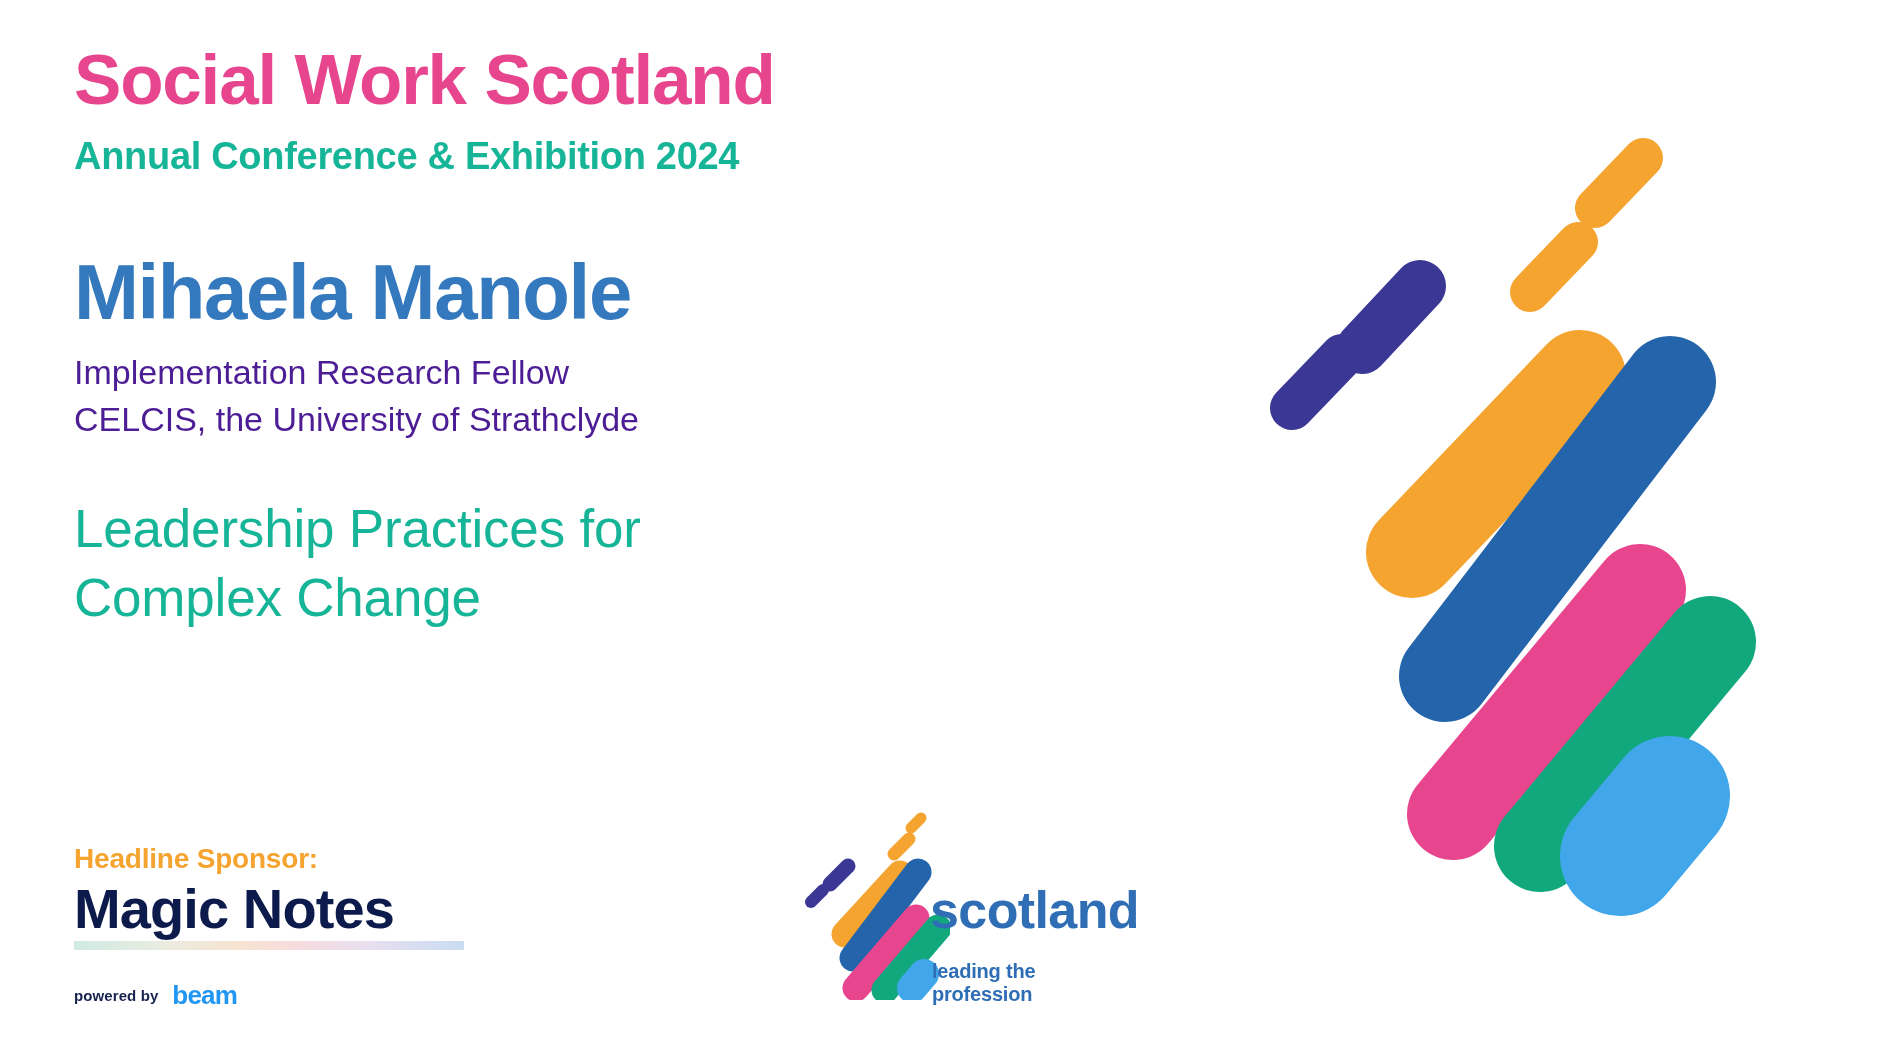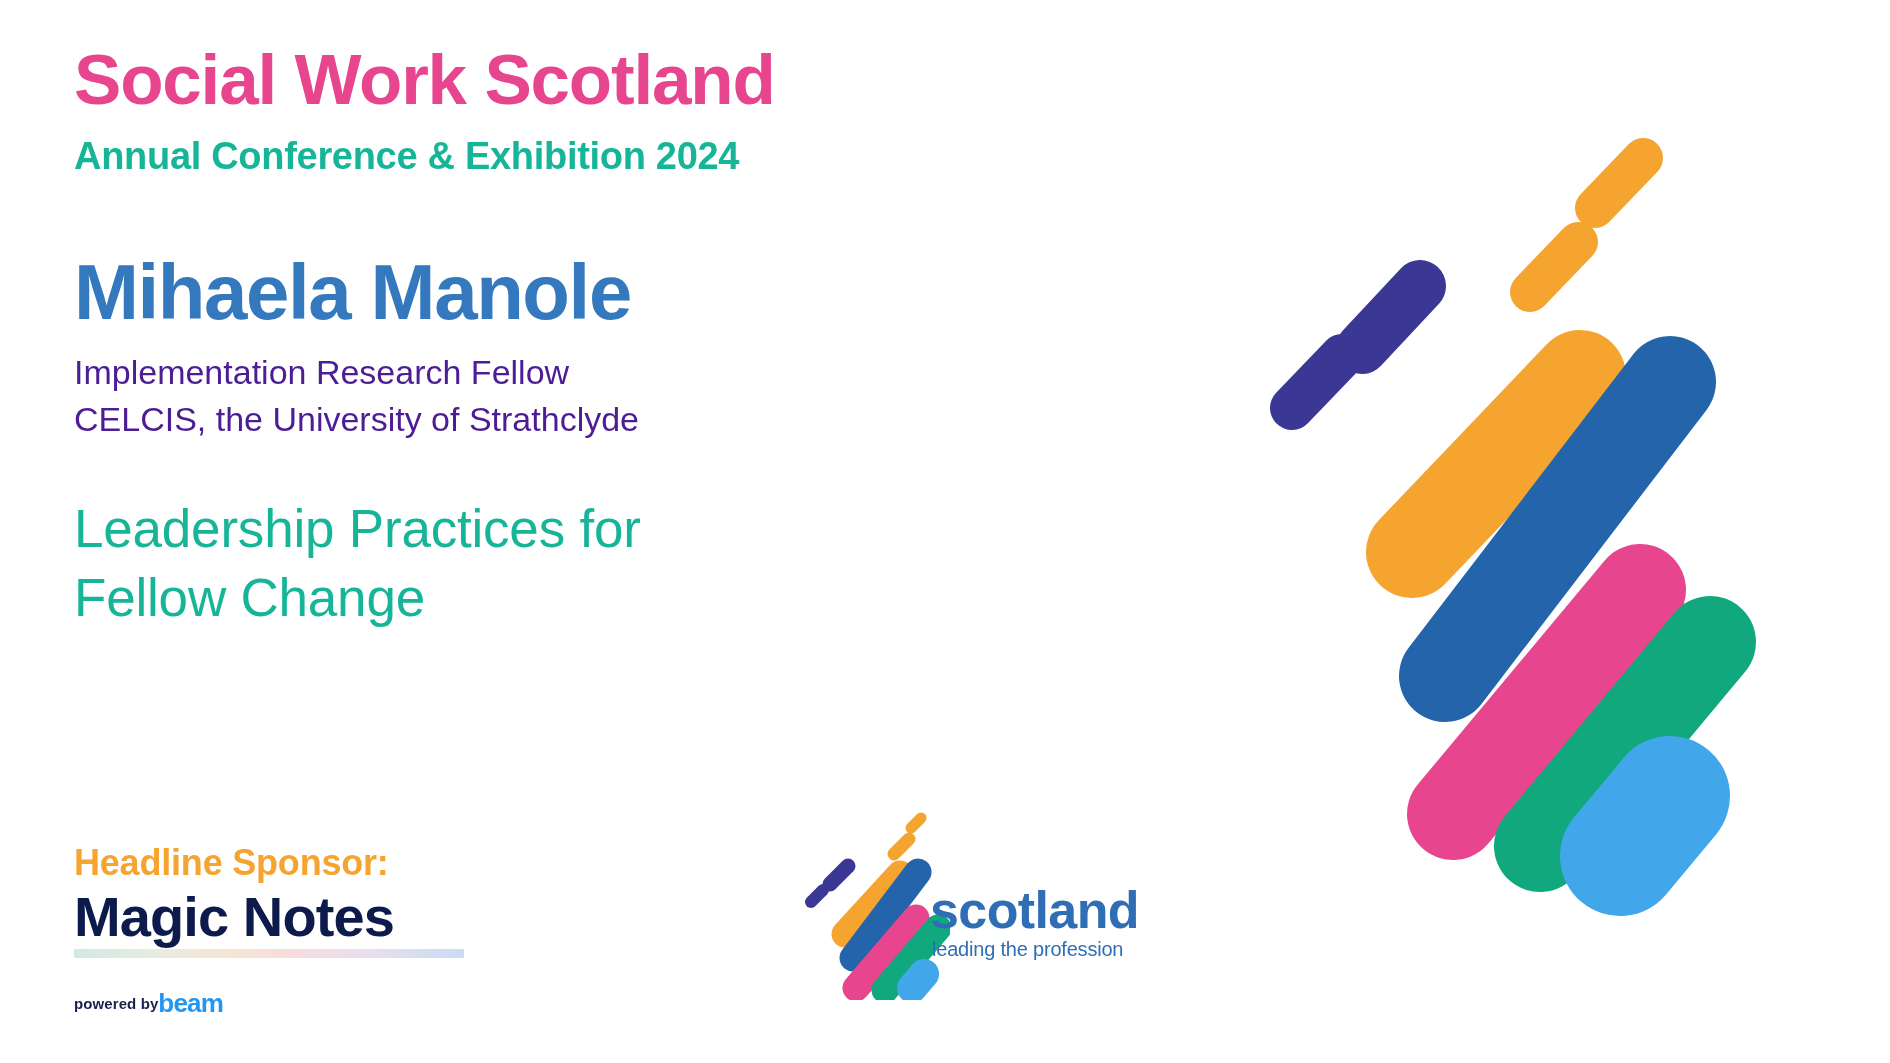--- a/index.html
+++ b/index.html
@@ -33,46 +33,46 @@
 
   .talk-title{
     font-size:53px;font-weight:400;letter-spacing:-0.2px;
     line-height:1.30;color:#16b598;margin:52px 0 0 0;
   }
   .talk-title div{white-space:nowrap;}
 
   
   .sponsor{position:absolute;left:74px;top:845px;width:420px;}
   .sponsor-label{
-    font-size:36px;font-weight:700;color:#f5a430;letter-spacing:-0.2px;
+    font-size:28px;font-weight:700;color:#f5a430;letter-spacing:-0.2px;
     line-height:1.0;margin:0;
   }
   .sponsor-name{
     font-size:56px;font-weight:700;color:#0d1b4c;letter-spacing:-0.9px;
     line-height:1.08;margin:6px 0 0 0;
   }
   .sponsor-rule{
     margin-top:2px;height:9px;width:390px;border-radius:1px;
     background:linear-gradient(90deg,#cfeae4 0%,#e9ece0 22%,#f7e4d2 42%,#f6dcdf 58%,#e7dfef 76%,#c9dcf2 100%);
   }
-  .powered{margin-top:33px;display:flex;align-items:center;}
+  .powered{margin-top:33px;display:flex;align-items:center;gap:14px;}
   .powered-text{font-size:15px;font-weight:700;color:#17224f;letter-spacing:0.1px;}
   .beam-wrap{display:inline-block;}
   .beam-word{font-size:26px;font-weight:700;color:#2196f3;letter-spacing:-0.8px;line-height:0.95;display:block;}
   .beam-underline{height:4px;width:100%;background:#f5c518;margin-top:1px;border-radius:1px;}
 
   
   .sws-logo{position:absolute;left:520px;top:810px;width:620px;height:190px;}
   .sws-word{
     position:absolute;font-weight:700;color:#2f6eb5;letter-spacing:-0.6px;
     line-height:1;
   }
   .sws-social{left:0px;top:74px;font-size:52px;}
   .sws-scotland{left:410px;top:74px;font-size:52px;}
-  .sws-tag{position:absolute;left:412px;top:128px;font-size:20px;font-weight:400;color:#2f6eb5;letter-spacing:-0.2px;}
+  .sws-tag{position:absolute;left:412px;top:150px;font-size:20px;font-weight:700;color:#2f6eb5;letter-spacing:-0.2px;}
   .sws-mark{position:absolute;left:270px;top:0px;width:160px;height:190px;}
 
   
   .hashtag{
     position:absolute;left:1308px;top:82px;
     font-size:46px;font-weight:700;color:#f0a22e;letter-spacing:-0.6px;
     white-space:nowrap;
   }
 
   
@@ -90,21 +90,21 @@
 
     <div class="speaker-name">Mihaela Manole</div>
 
     <div class="speaker-role">
       <div>Implementation Research Fellow</div>
       <div>CELCIS, the University of Strathclyde</div>
     </div>
 
     <div class="talk-title">
       <div>Leadership Practices for</div>
-      <div>Fellow Change</div>
+      <div>Complex Change</div>
     </div>
   </div>
 
   <div class="sponsor">
     <div class="sponsor-label">Headline Sponsor:</div>
     <div class="sponsor-name">Magic Notes</div>
     <div class="sponsor-rule"></div>
 
     <div class="powered">
       <span class="powered-text">powered by</span>

